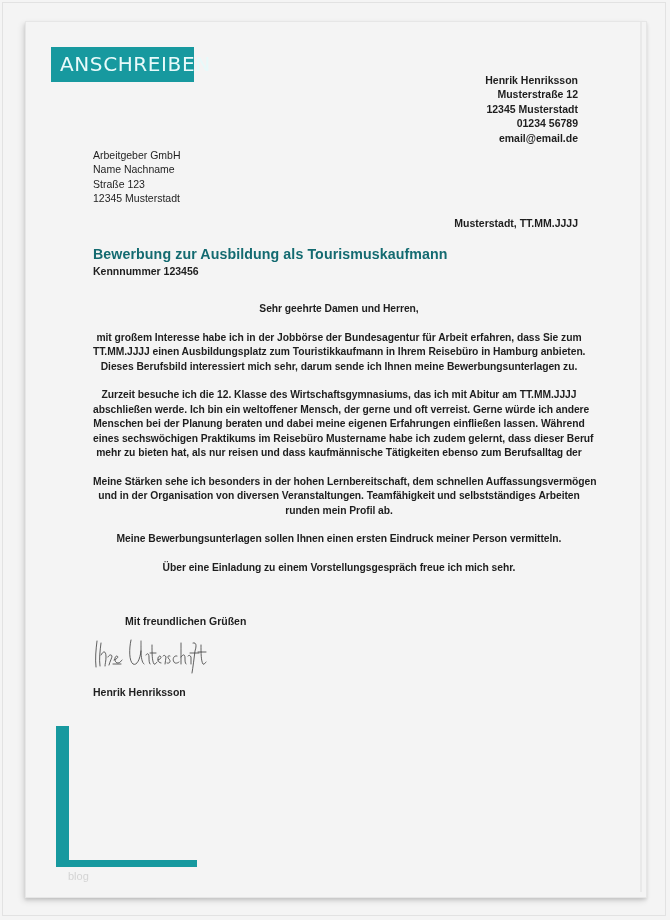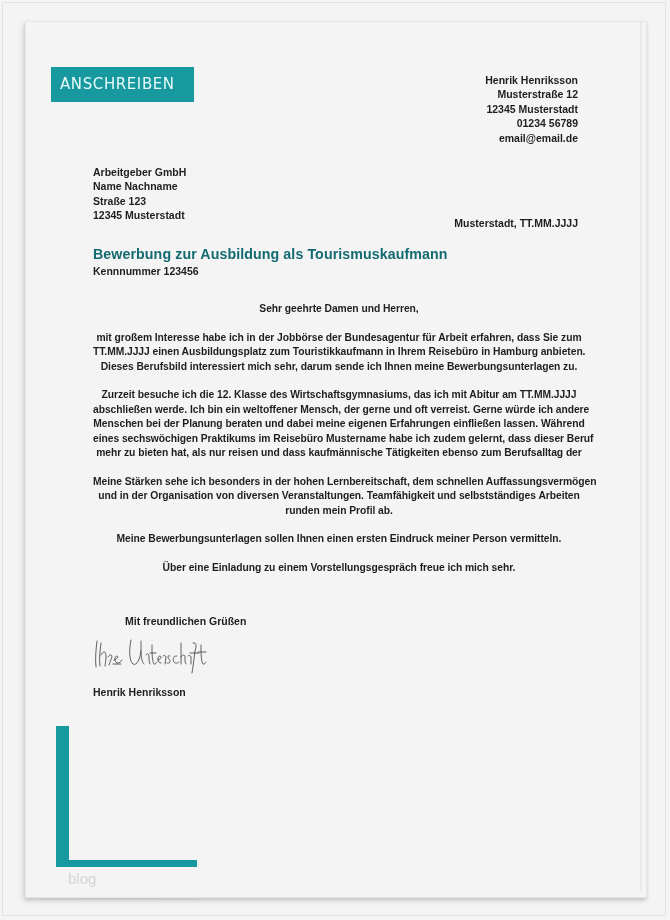--- a/index.html
+++ b/index.html
@@ -52,44 +52,43 @@
   }
   .title-banner {
     position: absolute;
     left: 51px;
     top: 47px;
     width: 143px;
     height: 35px;
     background: #17999f;
     color: #e8fafa;
     font-family: "DejaVu Sans", sans-serif;
-    font-size: 15px;
+    font-size: 20px;
     letter-spacing: 0.6px;
     line-height: 35px;
     box-sizing: border-box;
     padding-left: 9px;
     text-transform: uppercase;
-    margin-top: 20px;
   }
   .sender {
     position: absolute;
     right: 92px;
     top: 73px;
     text-align: right;
     font-size: 10.5px;
     line-height: 14.4px;
     font-weight: 600;
   }
   .recipient {
     position: absolute;
     left: 93px;
-    top: 165px;
+    top: 148px;
     font-size: 10.5px;
     line-height: 14.4px;
-    font-weight: 700;
+    font-weight: 400;
   }
   .date {
     position: absolute;
     right: 92px;
     top: 217px;
     font-size: 10.5px;
     font-weight: 600;
   }
   .subject {
     position: absolute;
@@ -157,21 +156,21 @@
     left: 56px;
     top: 860px;
     width: 141px;
     height: 7px;
     background: #17999f;
   }
   .watermark {
     position: absolute;
     left: 40px;
     top: 870px;
-    font-size: 15px;
+    font-size: 11px;
     color: #d4d4d4;
     padding-left: 28px;
   }
 </style>
 </head>
 <body>
 
 <div class="outer-frame"></div>
 <div class="page-curl"></div>
 <div class="page"></div>

